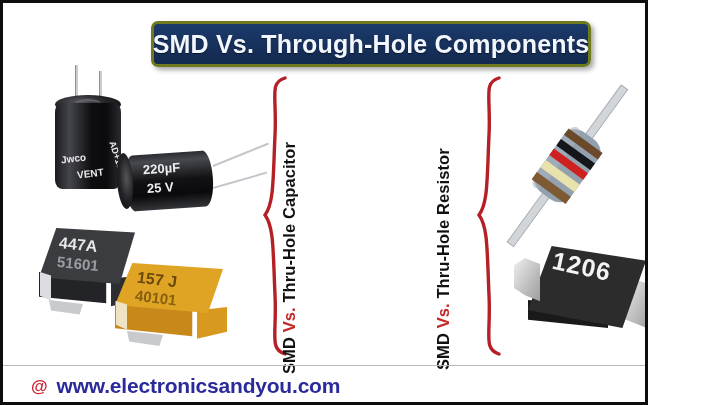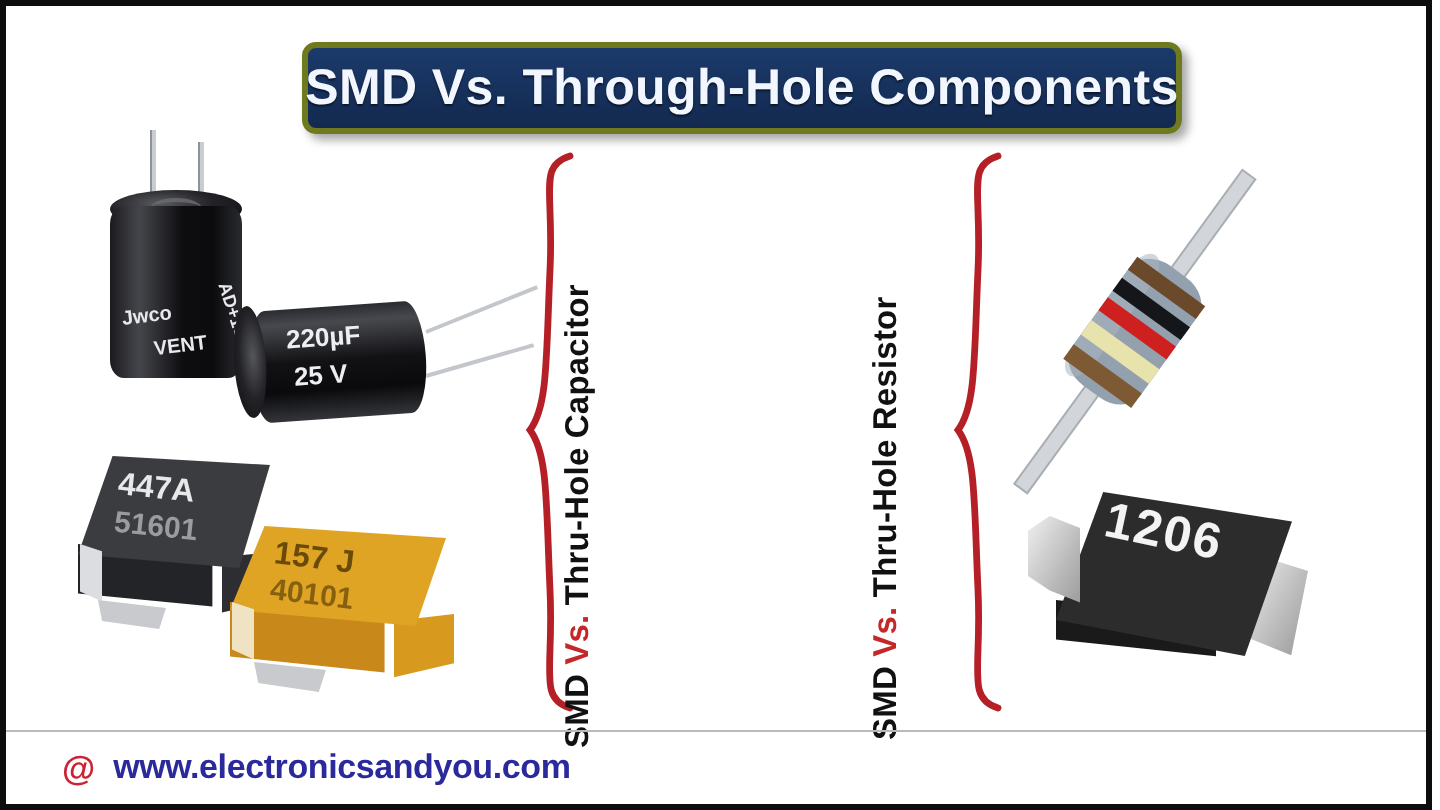--- a/index.html
+++ b/index.html
@@ -4,21 +4,21 @@
 <style>
   * { box-sizing: border-box; margin: 0; padding: 0; }
   html, body {
     width: 720px; height: 405px;
     font-family: "Liberation Sans", sans-serif;
     background: #ffffff;
     overflow: hidden;
   }
   #stage {
     position: relative;
-    width: 716px; height: 405px;
+    width: 648px; height: 405px;
     background: #ffffff;
     border: 3px solid #0d0d0d;
     overflow: hidden;
   }
 
   
   #title-box {
     position: absolute;
     left: 148px; top: 18px;
     width: 440px; height: 46px;
@@ -61,21 +61,21 @@
     width: 714px; height: 1px; background: #b9b9b9;
   }
   #footer {
     position: absolute; left: 28px; top: 371px;
     display: flex; align-items: center; gap: 9px;
   }
   #at-icon {
     color: #cc2233; font-size: 17px; font-weight: bold; line-height: 1;
   }
   #site-url {
-    color: #2a2a9c; font-size: 17px; font-weight: bold; letter-spacing: -.2px;
+    color: #2a2a9c; font-size: 21px; font-weight: bold; letter-spacing: -.2px;
   }
 
   
   .comp { position: absolute; }
 
   
   #cap-radial-big { left: 34px; top: 62px; width: 120px; height: 125px; }
   #cap-radial-big .lead {
     position: absolute; width: 3px; background: #c9ccd1;
     border-left: 1px solid #8e9297;

